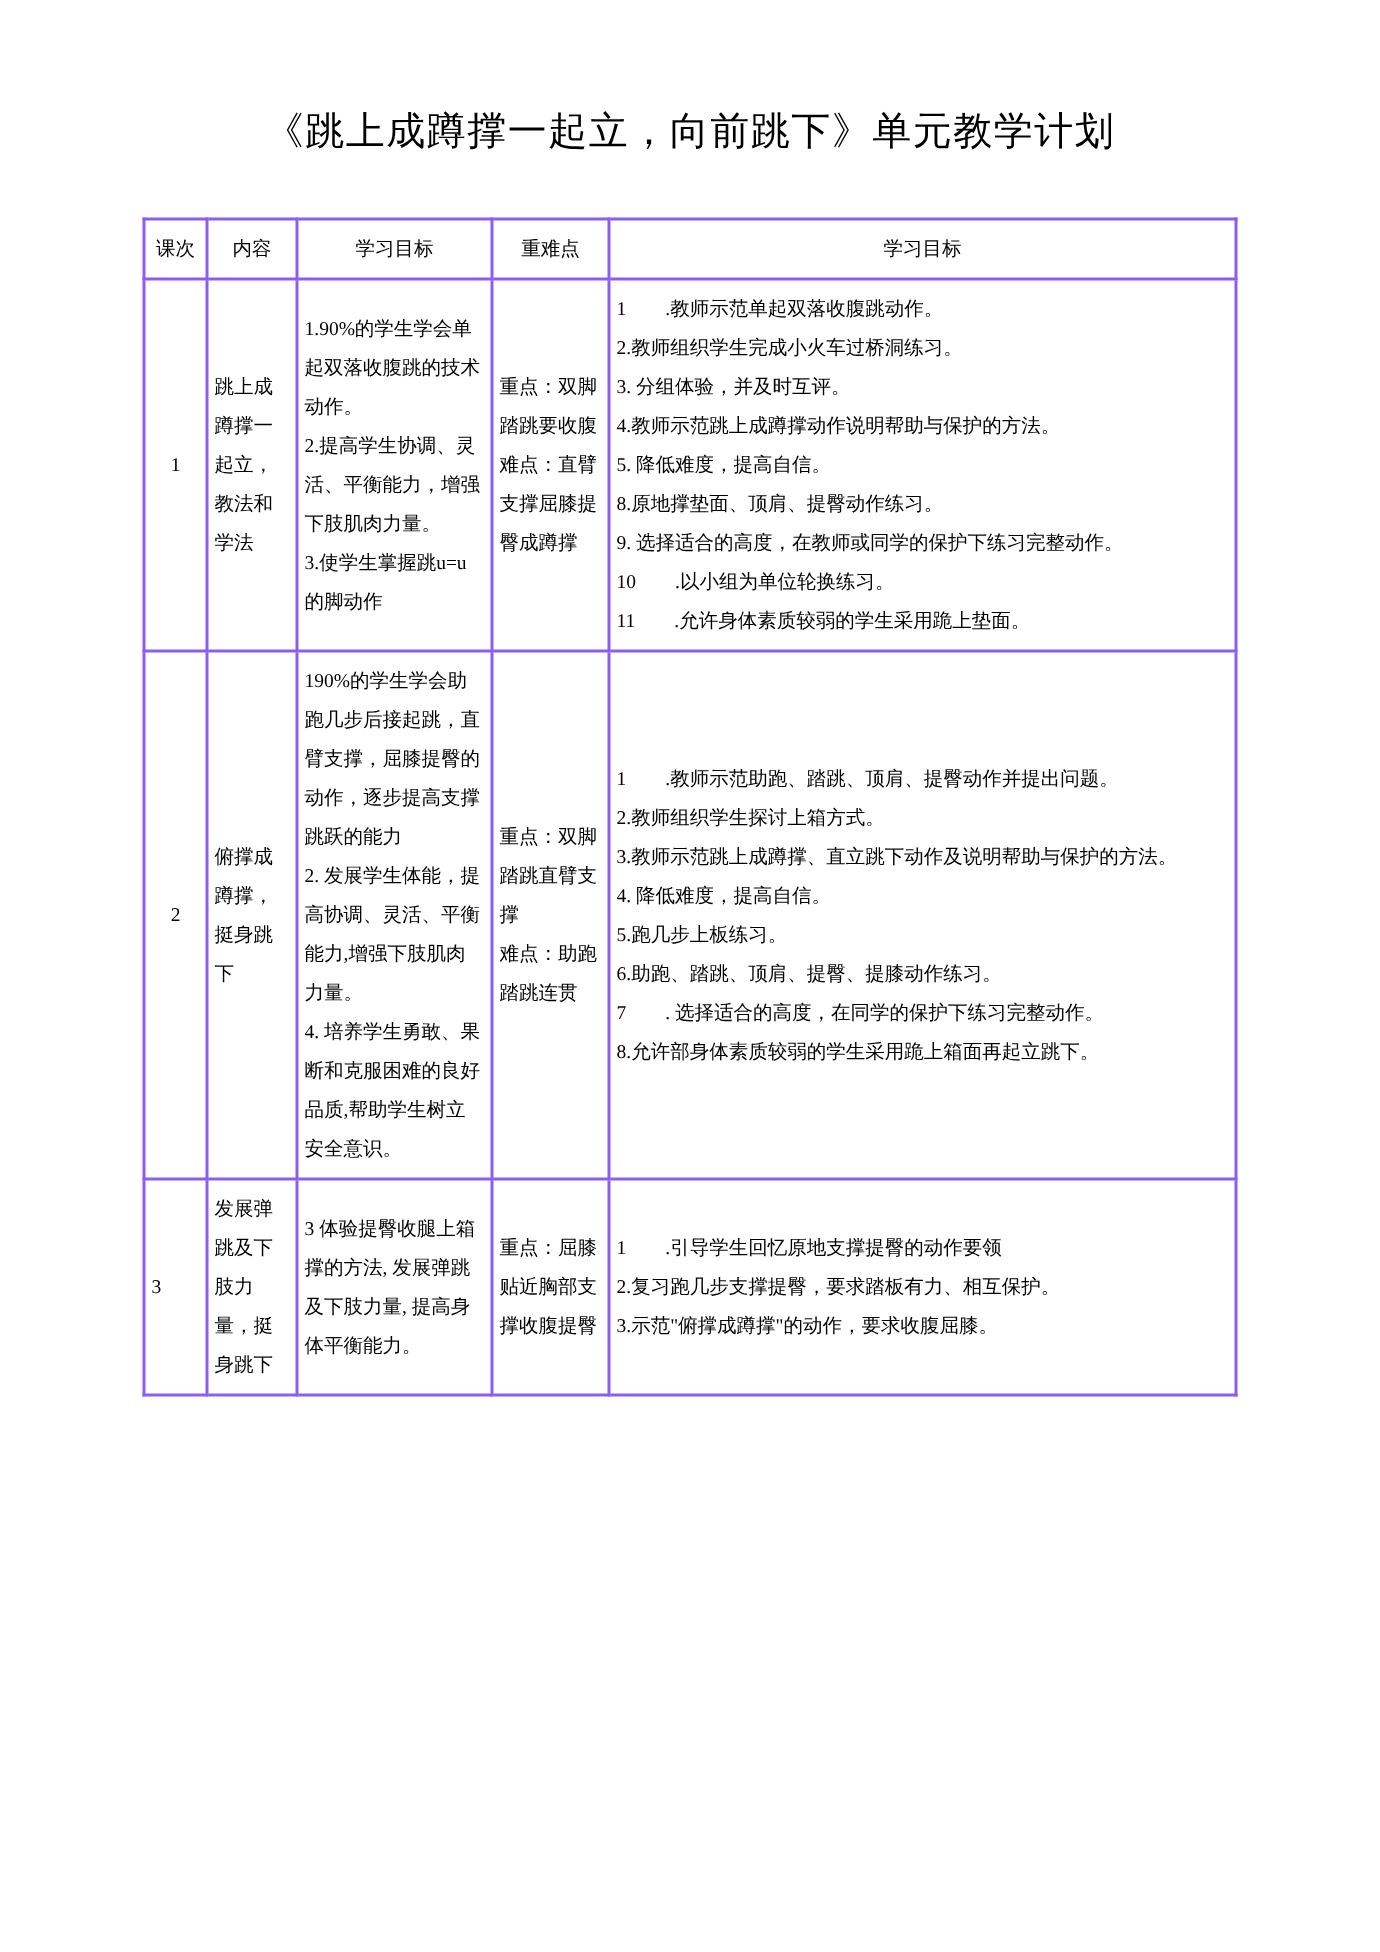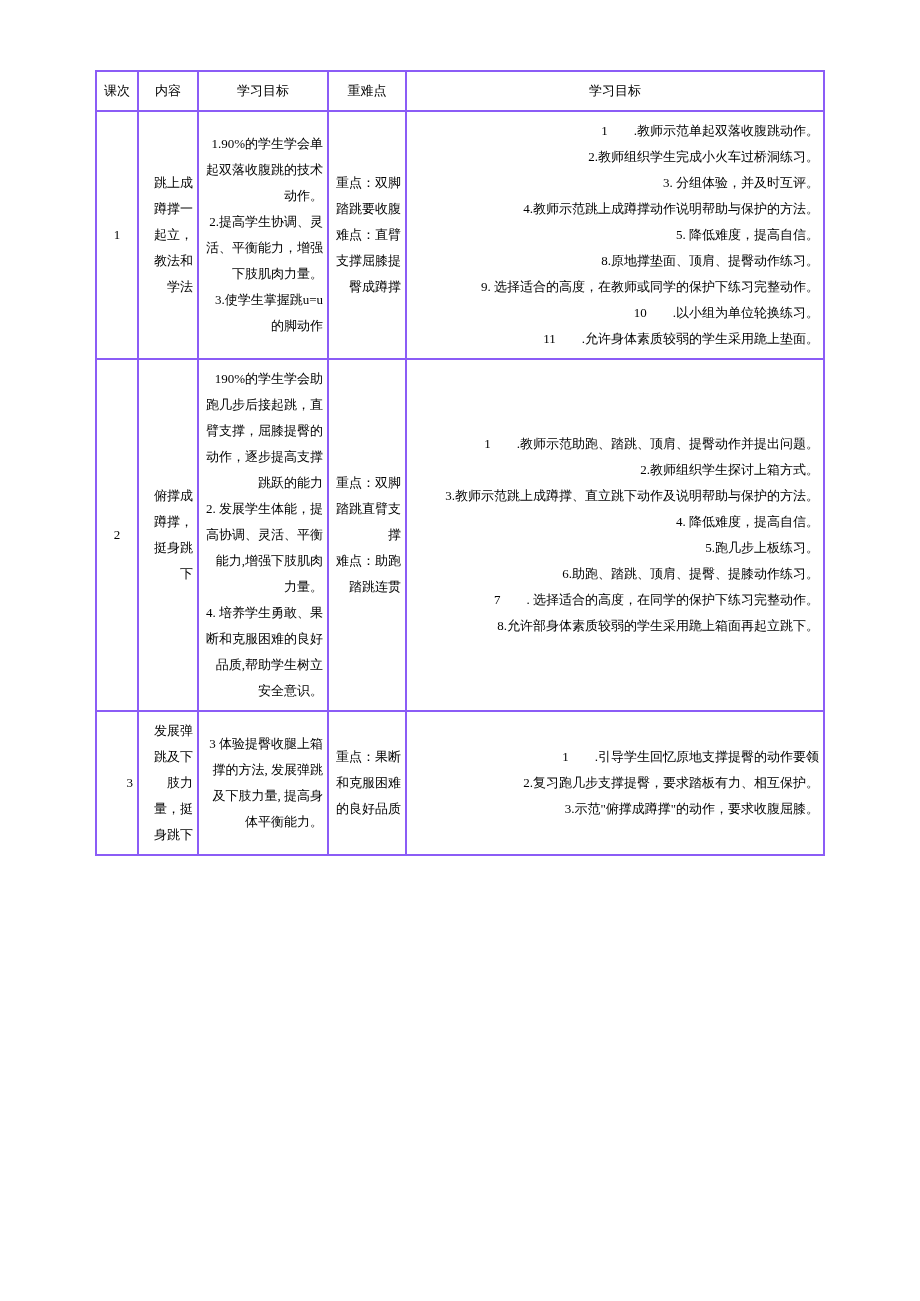--- a/index.html
+++ b/index.html
@@ -35,26 +35,27 @@
   th {
     font-weight: 400;
     text-align: center;
   }
   col.c1 { width: 42px; }
   col.c2 { width: 60px; }
   col.c3 { width: 130px; }
   col.c4 { width: 78px; }
   col.c5 { width: auto; }
   td.center { text-align: center; }
-  td.left { text-align: right; }
+  td.left { text-align: left; }
 </style>
 </head>
 <body>
 
 <div class="page">
+  <h1 class="title">《跳上成蹲撑一起立，向前跳下》单元教学计划</h1>
 
   <table>
     <colgroup>
       <col class="c1">
         <col class="c2">
         <col class="c3">
         <col class="c4">
         <col class="c5">
     </colgroup>
     <thead>
@@ -78,18 +79,18 @@
         <td class="center">2</td>
         <td class="left">俯撑成蹲撑，挺身跳下</td>
         <td class="left">190%的学生学会助跑几步后接起跳，直臂支撑，屈膝提臀的动作，逐步提高支撑跳跃的能力<br>2. 发展学生体能，提高协调、灵活、平衡能力,增强下肢肌肉力量。<br>4. 培养学生勇敢、果断和克服困难的良好品质,帮助学生树立安全意识。</td>
         <td class="left">重点：双脚踏跳直臂支撑<br>难点：助跑踏跳连贯</td>
         <td class="left">1　　.教师示范助跑、踏跳、顶肩、提臀动作并提出问题。<br>2.教师组织学生探讨上箱方式。<br>3.教师示范跳上成蹲撑、直立跳下动作及说明帮助与保护的方法。<br>4. 降低难度，提高自信。<br>5.跑几步上板练习。<br>6.助跑、踏跳、顶肩、提臀、提膝动作练习。<br>7　　. 选择适合的高度，在同学的保护下练习完整动作。<br>8.允许部身体素质较弱的学生采用跪上箱面再起立跳下。</td>
       </tr>
       <tr>
         <td class="left">3</td>
         <td class="left">发展弹跳及下肢力量，挺身跳下</td>
         <td class="left">3 体验提臀收腿上箱撑的方法, 发展弹跳及下肢力量, 提高身体平衡能力。</td>
-        <td class="left">重点：果断和克服困难的良好品质</td>
+        <td class="left">重点：屈膝贴近胸部支撑收腹提臀</td>
         <td class="left">1　　.引导学生回忆原地支撑提臀的动作要领<br>2.复习跑几步支撑提臀，要求踏板有力、相互保护。<br>3.示范"俯撑成蹲撑"的动作，要求收腹屈膝。</td>
       </tr>
     </tbody>
   </table>
 </div>
 
 </body></html>

